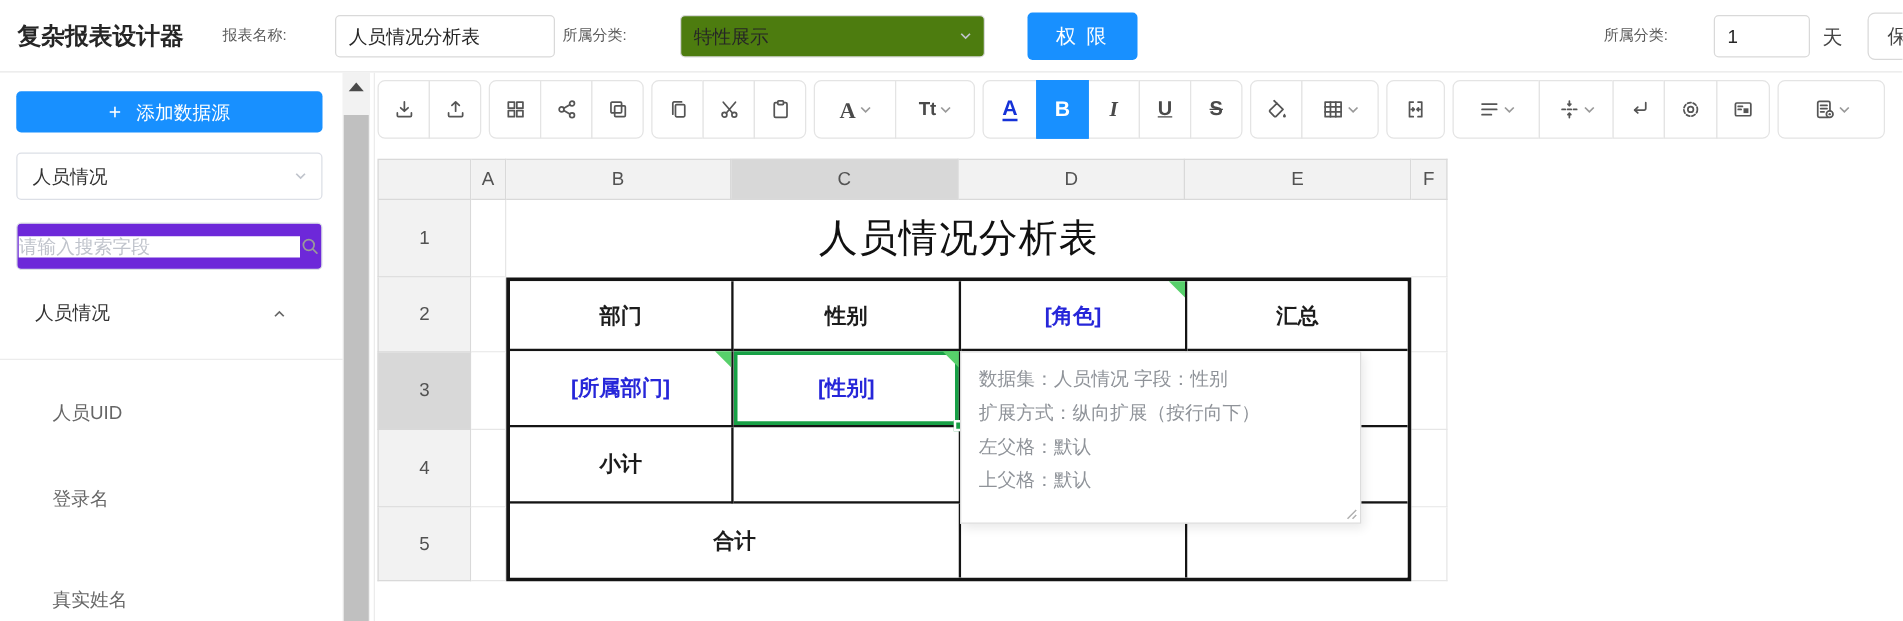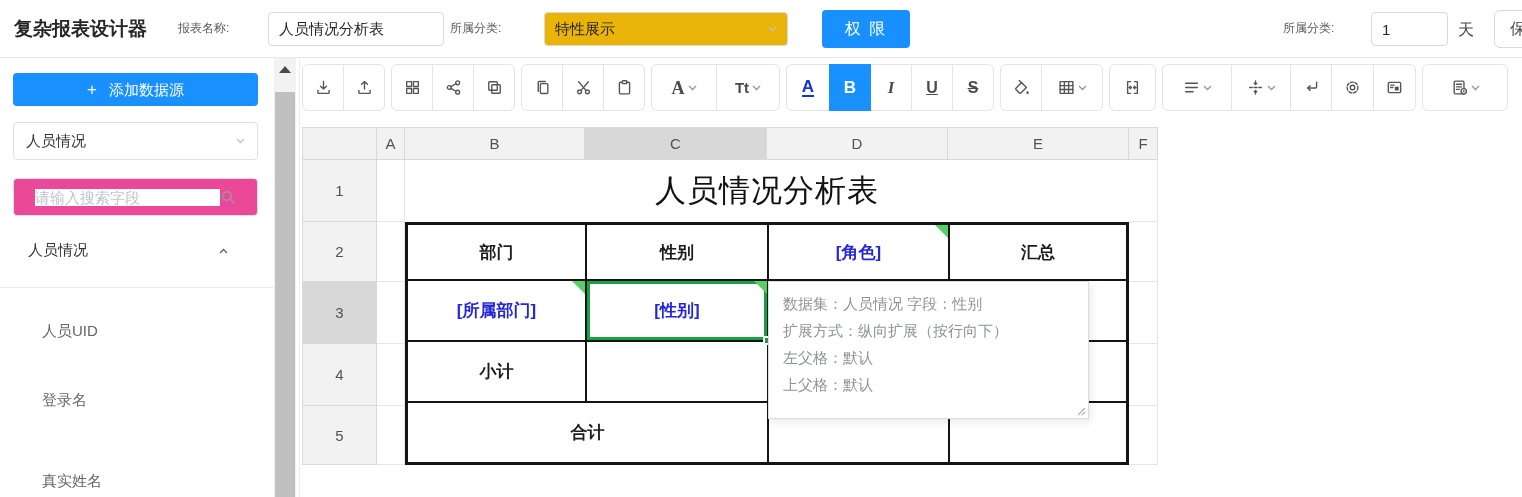--- a/index.html
+++ b/index.html
@@ -6,31 +6,31 @@
 html,body{width:1522px;height:497px}
 body{position:relative;overflow:hidden;background:#fff;font-family:"Liberation Sans","DejaVu Sans",sans-serif}
 button{font-family:inherit;cursor:pointer}
 
 
 .hdr{position:absolute;left:0;top:0;width:1522px;height:58px;background:#fff;border-bottom:1px solid #e8e8e8;z-index:10}
 .hdr>*{position:absolute}
 .app-title{left:14px;top:16px;font-size:19px;font-weight:700;color:#262626}
 .lbl{top:20px;font-size:12px;color:#5a5a5a}
 .inp{height:34px;top:12px;border:1px solid #d9d9d9;border-radius:4px;padding:0 10px;font-size:15px;color:#262626;outline:none;background:#fff}
-.selbox{height:34px;top:12px;border:1px solid #d9d9d9;border-radius:4px;display:flex;align-items:center;justify-content:space-between;padding:0 10px;font-size:15px;color:#262626;background:#eab308;cursor:pointer}
+.selbox{height:34px;top:12px;border:1px solid #d9d9d9;border-radius:4px;display:flex;align-items:center;justify-content:space-between;padding:0 10px;font-size:15px;color:#262626;background:#4d7c0f;cursor:pointer}
 .btn-primary{left:822px;top:10px;width:88px;height:38px;background:#1890ff;border:none;border-radius:4px;color:#fff;font-size:16px;letter-spacing:2px}
 .btn-ghost{left:1494px;top:10px;width:80px;height:38px;background:#fff;border:1px solid #d9d9d9;border-radius:6px;font-size:16px;color:#444;text-align:left;padding-left:15px}
 
 
 .sidebar{position:absolute;left:0;top:58px;width:300px;height:439px;background:#fff;border-right:1px solid #ececec}
 .sidebar>*{position:absolute}
 .btn-add{left:13px;top:15px;width:245px;height:33px;background:#1890ff;color:#fff;border:none;border-radius:4px;font-size:15px}
 .btn-add .plus{font-size:17px;margin-right:8px;font-weight:400}
 .side-sel{left:13px;top:64px;width:245px;height:38px;border:1px solid #dcdfe6;border-radius:4px;display:flex;align-items:center;justify-content:space-between;padding:0 12px;font-size:15px;color:#333;cursor:pointer;background:#fff}
-.side-search{left:13px;top:120px;width:245px;height:38px;border:1px solid #dcdfe6;border-radius:4px;display:flex;align-items:center;padding:0 21px;background:#ec4899}
+.side-search{left:13px;top:120px;width:245px;height:38px;border:1px solid #dcdfe6;border-radius:4px;display:flex;align-items:center;padding:0 1px;background:#6d28d9}
 .side-search input{border:none;outline:none;flex:1;font-size:15px;color:#333;font-family:inherit;min-width:0}
 .side-search input::placeholder{color:#c0c4cc}
 .tree-head{left:28px;top:183px;width:200px;display:flex;align-items:center;justify-content:space-between;font-size:15px;color:#333;cursor:pointer}
 .divider{left:0;top:229px;width:281px;height:1px;background:#ececec}
 .field-item{left:42px;font-size:15px;color:#666;height:22px;line-height:22px;cursor:pointer}
 .sb{position:absolute;left:274px;top:0;width:22px;height:439px;background:#f2f2f2}
 .sb-up{position:absolute;top:8px;left:5px;width:0;height:0;border-left:6px solid transparent;border-right:6px solid transparent;border-bottom:7px solid #4a4a4a}
 .sb-thumb{position:absolute;top:34px;left:1px;width:20px;height:405px;background:#c0c0c0}
 
 

